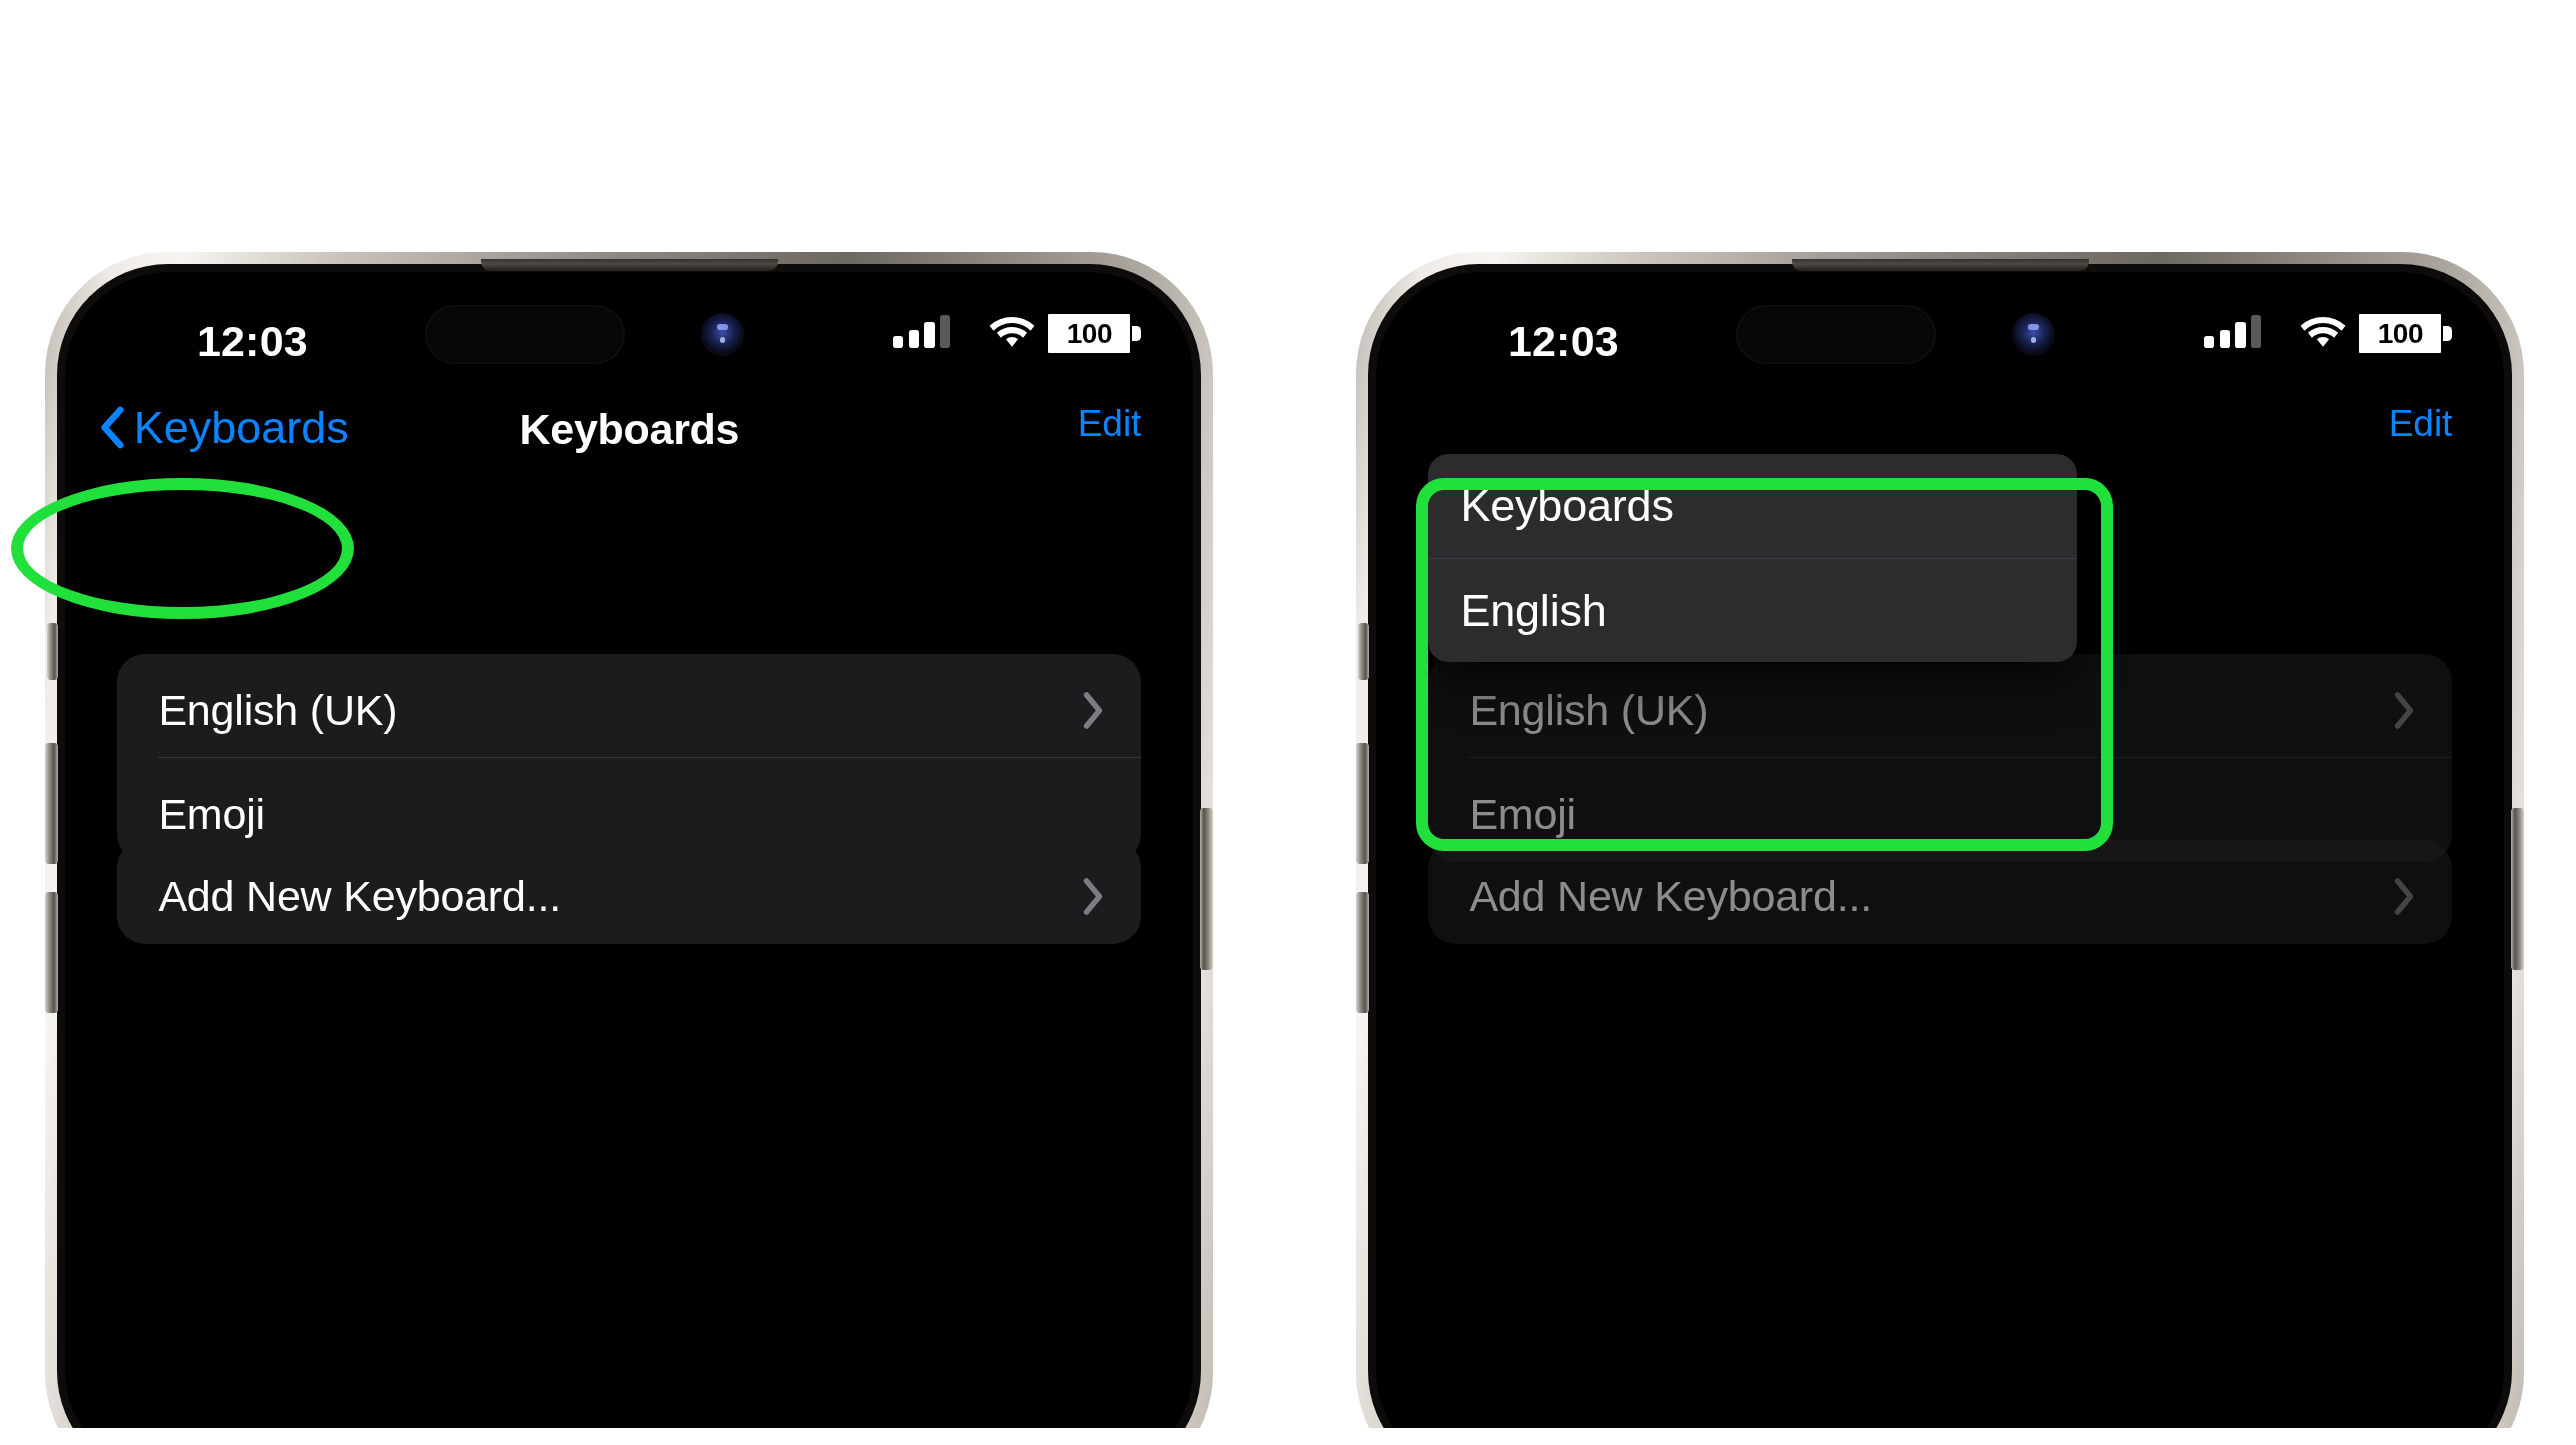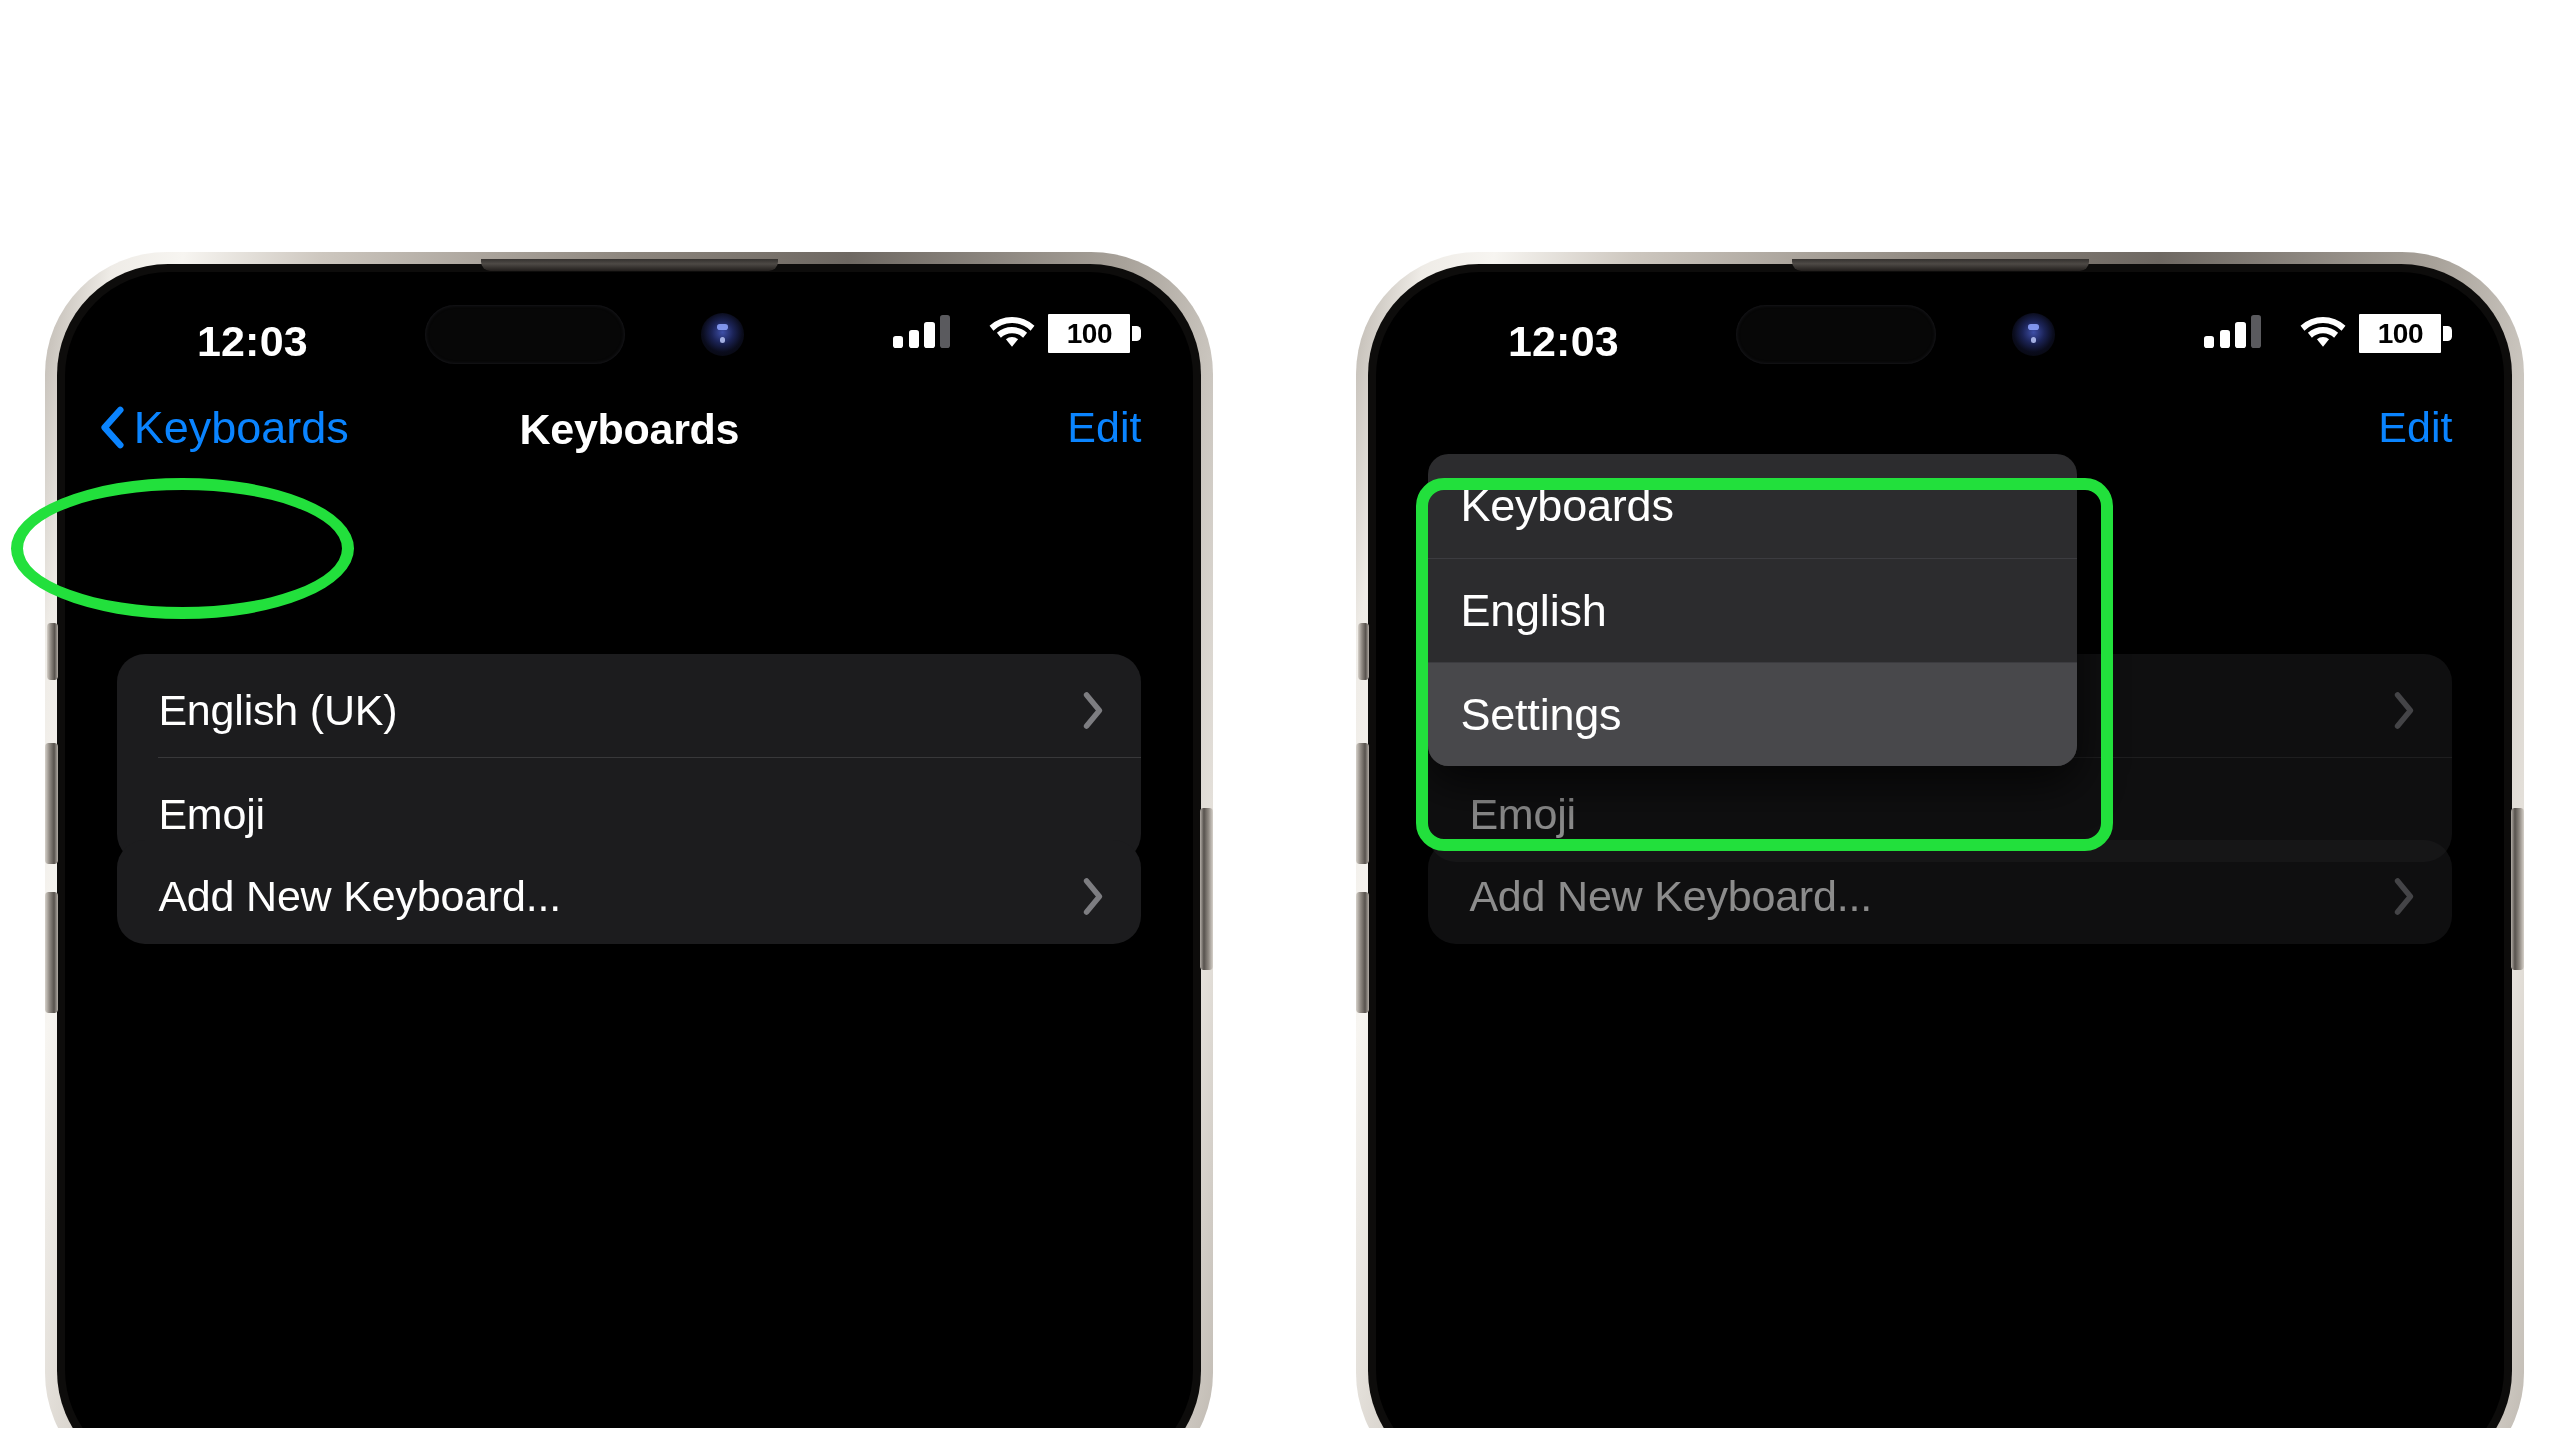--- a/index.html
+++ b/index.html
@@ -218,21 +218,21 @@
     text-align: center;
     color: #ffffff;
     font-size: 43px;
     font-weight: bold;
     letter-spacing: -0.3px;
   }
   .nav-edit {
     position: absolute;
     right: 52px; top: 22px;
     color: #0a84ff;
-    font-size: 43px;
+    font-size: 37px;
     cursor: pointer;
   }
 
   
   .list-card {
     position: absolute;
     left: 52px;
     width: 1024px;
     background: #1c1c1e;
     border-radius: 28px;
@@ -464,21 +464,20 @@
             <svg viewBox="0 0 24 42" width="22" height="39">
               <polyline points="5,4 19,21 5,38" fill="none" stroke="#8e8e93" stroke-width="6" stroke-linecap="round" stroke-linejoin="round"></polyline>
             </svg>
           </span>
         </div>
       </div>
 
       <div class="back-menu">
         <div class="menu-item">Keyboards</div>
         <div class="menu-item">English</div>
-        <div class="menu-item active">Settings</div>
       </div>
 
     </div>
   </div>
 
   <div class="annot-ellipse"></div>
   <div class="annot-rect"></div>
 
 </div>
 

